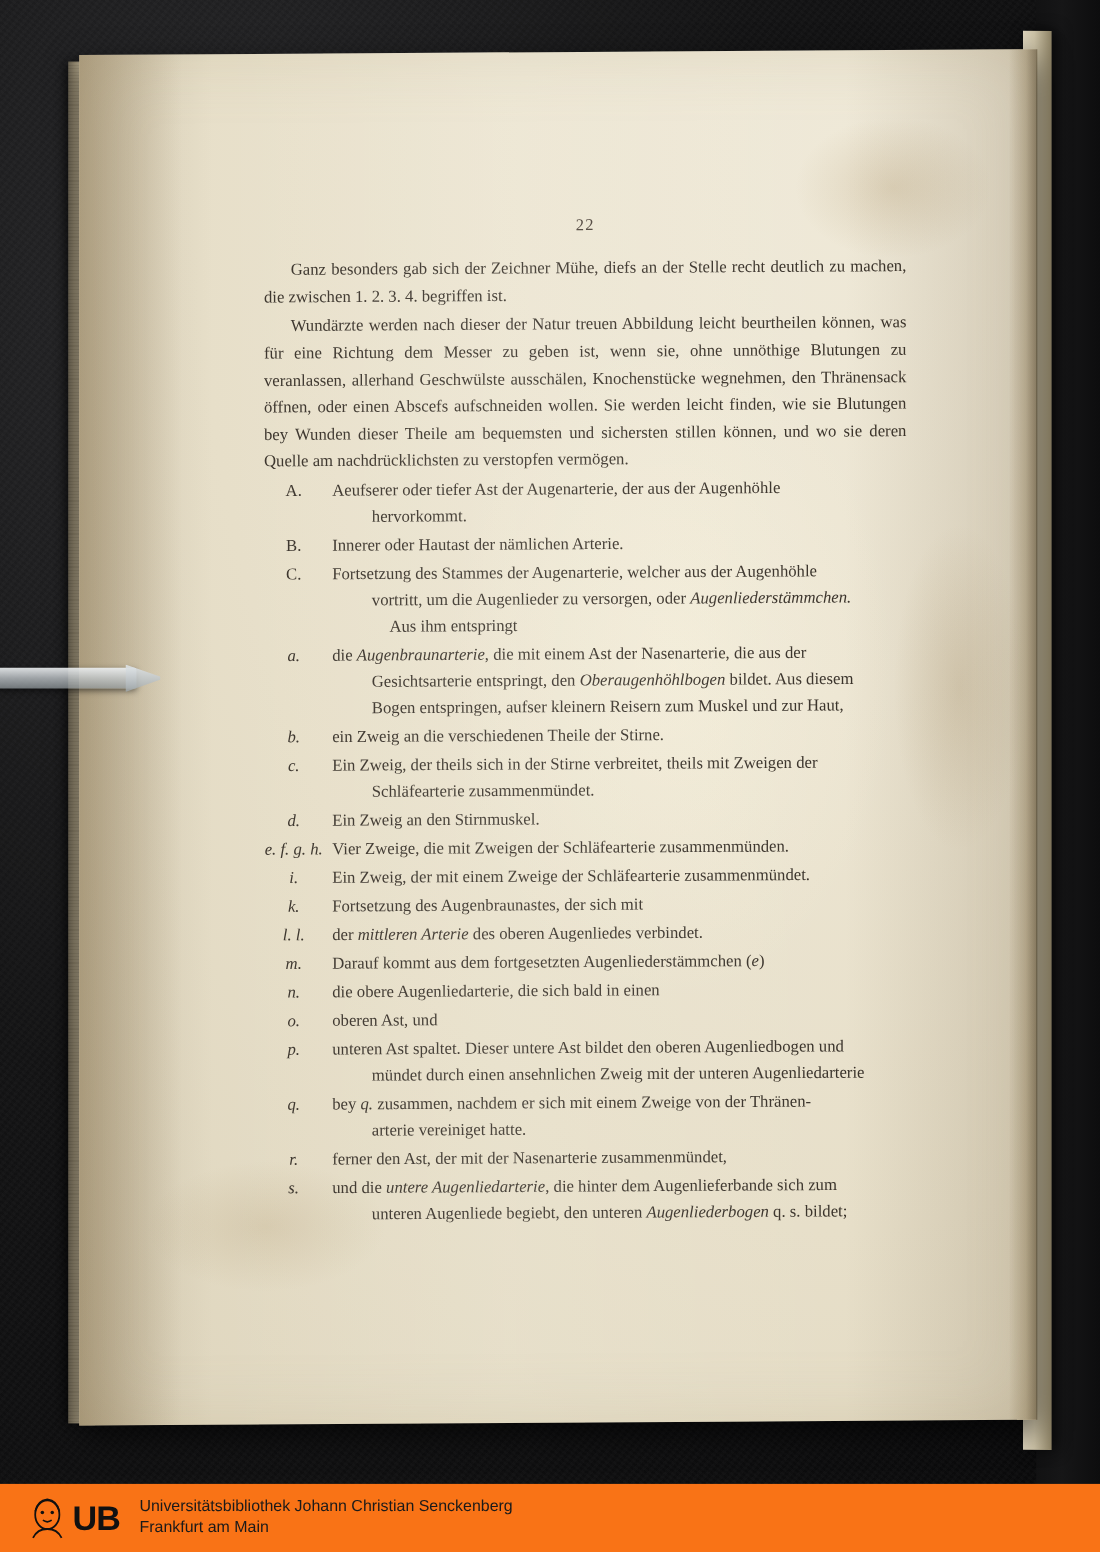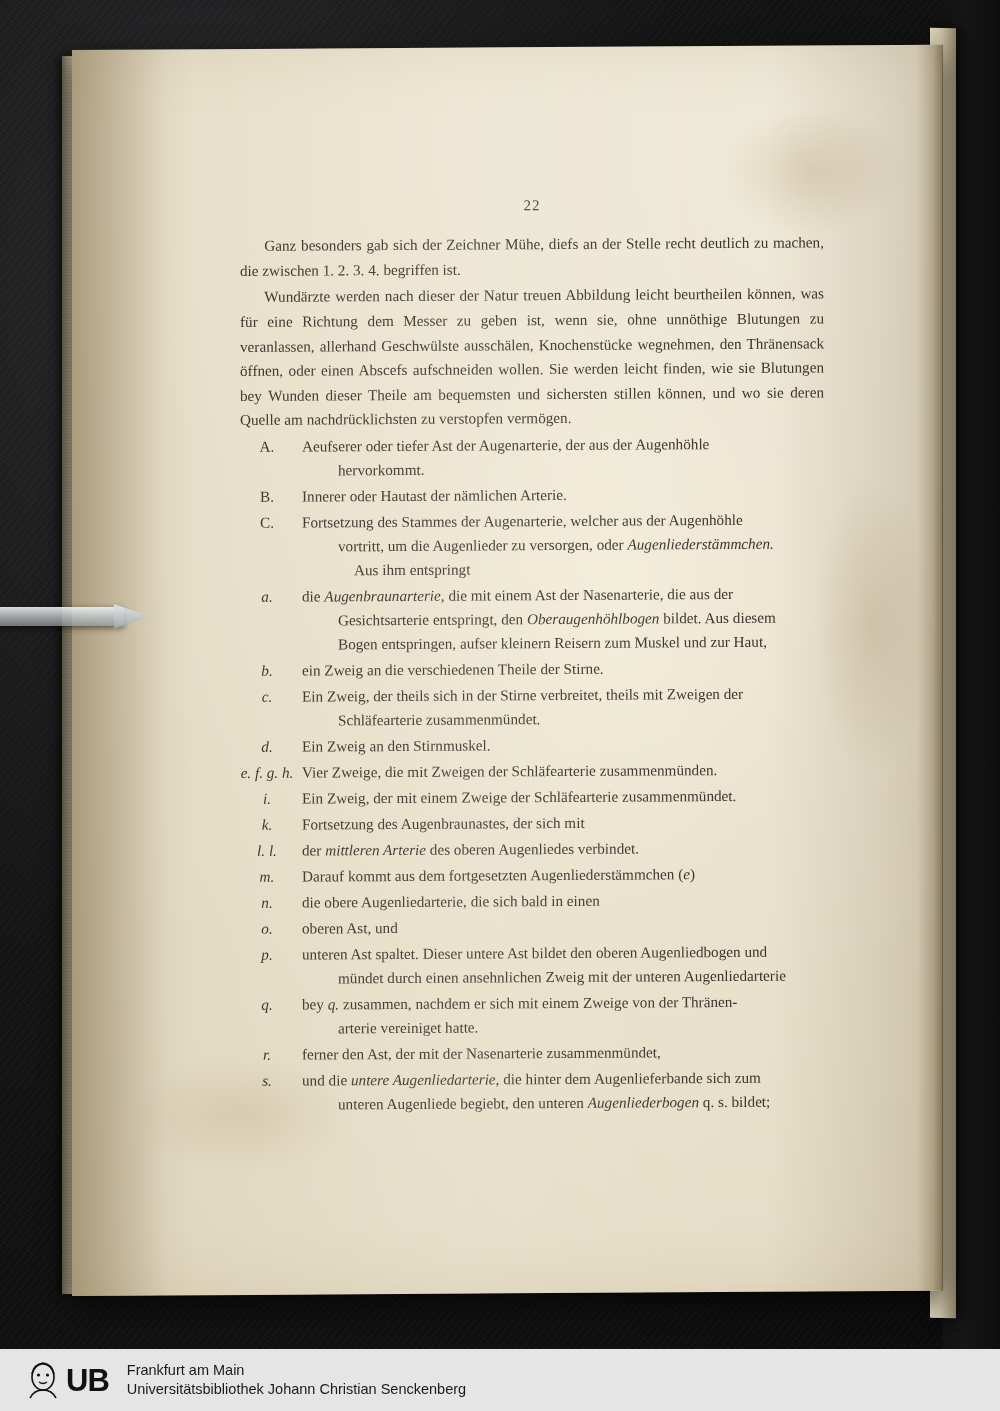--- a/index.html
+++ b/index.html
@@ -192,21 +192,21 @@
     background: linear-gradient(90deg, rgba(90,70,40,.16) 0%, rgba(90,70,40,0) 14%, rgba(255,255,245,.10) 45%, rgba(90,70,40,0) 80%, rgba(90,70,40,.18) 100%);
   }
 
   
   .footer {
     position: absolute;
     left: 0;
     bottom: 0;
     width: 1000px;
     height: 62px;
-    background: #e5e5e5;
+    background: #f97316;
     display: flex;
     align-items: center;
     padding-left: 26px;
     box-sizing: border-box;
   }
   .ub-logo {
     display: flex;
     align-items: center;
     flex: 0 0 auto;
     margin-right: 18px;
@@ -387,16 +387,16 @@
       <ellipse cx="17" cy="16" rx="11" ry="13" fill="none" stroke="#111" stroke-width="1.6"></ellipse>
       <circle cx="12.5" cy="14" r="1.6" fill="#111"></circle>
       <circle cx="21.5" cy="14" r="1.6" fill="#111"></circle>
       <path d="M13 21 q4 3 8 0" fill="none" stroke="#111" stroke-width="1.4"></path>
       <path d="M6 13 q2 -10 11 -11 q9 1 11 11" fill="none" stroke="#111" stroke-width="1.6"></path>
       <path d="M4 37 q4 -8 13 -8 q9 0 13 8" fill="none" stroke="#111" stroke-width="1.6"></path>
     </svg>
     <span class="ub-text">UB</span>
   </div>
   <div class="footer-lines">
+    <div>Universitätsbibliothek Johann Christian Senckenberg</div>
     <div>Frankfurt am Main</div>
-    <div>Universitätsbibliothek Johann Christian Senckenberg</div>
   </div>
 </div>
 
 </body></html>

